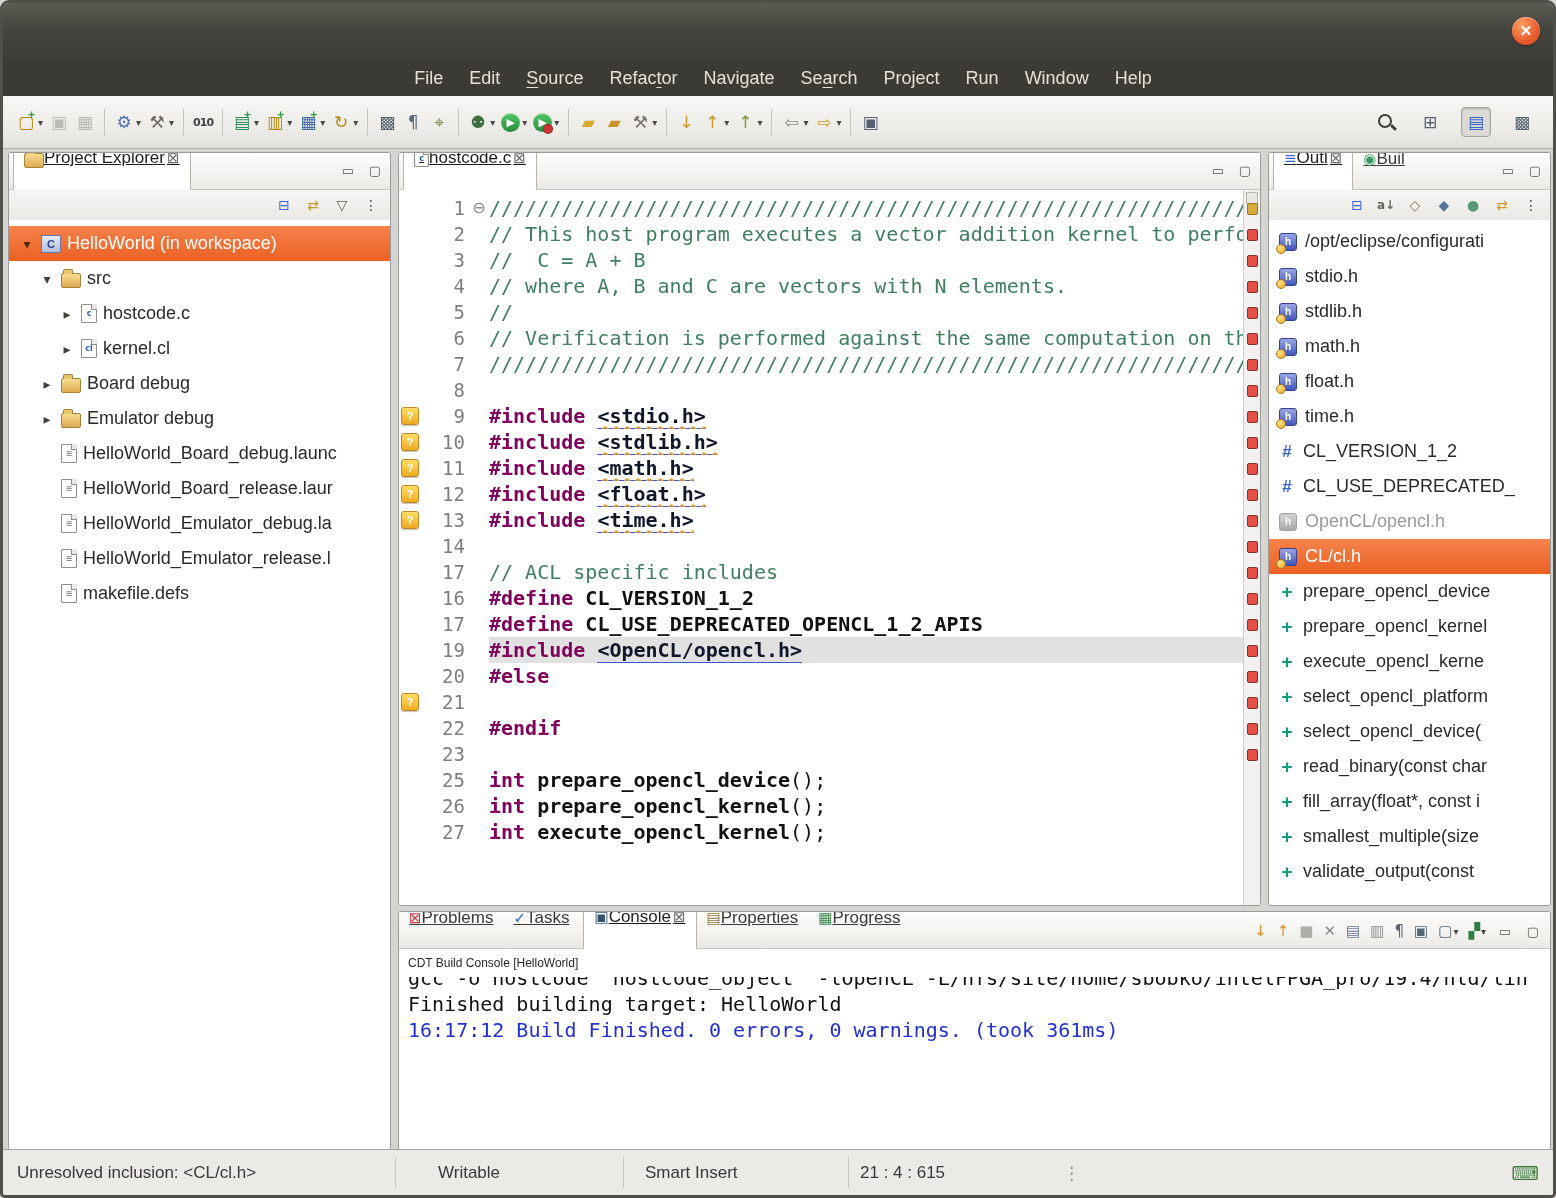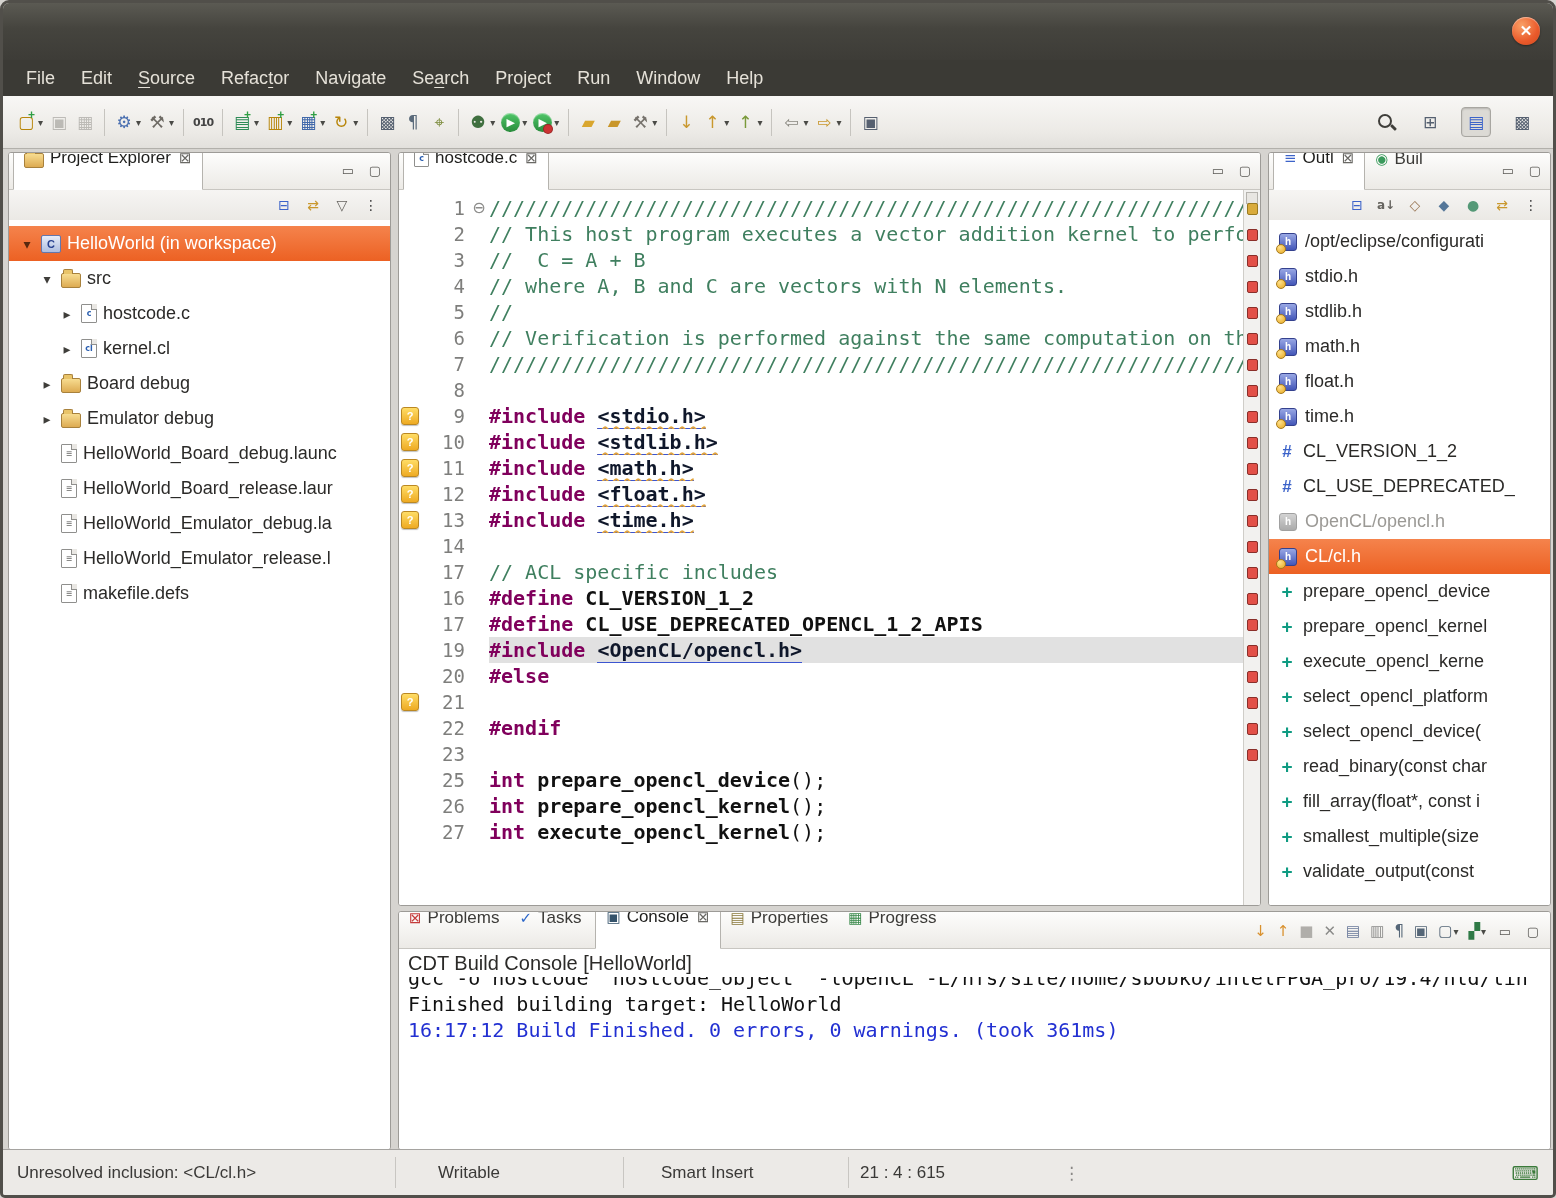--- a/index.html
+++ b/index.html
@@ -13,21 +13,21 @@
             background:linear-gradient(#5b5a53 0%,#45443e 45%,#3d3c37 100%);
             display:flex;align-items:center;justify-content:center;border-bottom:1px solid #2c2b27;}
   .title{font-size:19px;font-weight:bold;color:#f2f0ec;letter-spacing:.2px;}
   .close-btn{position:absolute;right:13px;top:14px;width:28px;height:28px;border-radius:50%;
              background:radial-gradient(circle at 35% 30%,#f9a066,#ea5a2b 60%,#d24a1e);
              display:flex;align-items:center;justify-content:center;color:#fff;font-size:15px;
              font-weight:bold;box-shadow:inset 0 1px 1px rgba(255,255,255,.45), 0 1px 2px rgba(0,0,0,.4);}
 
   
   .menubar{position:absolute;top:57px;left:0;right:0;height:36px;background:#3b3a35;
-           display:flex;align-items:center;padding-left:10px;}
+           display:flex;align-items:center;padding-left:10px;justify-content:center;}
   .menu-item{color:#e5e1d8;font-size:18px;padding:0 13px;line-height:36px;white-space:nowrap;}
   .menu-item u{text-underline-offset:3px;}
 
   
   .toolbar{position:absolute;top:93px;left:0;right:0;height:53px;
            background:linear-gradient(#f8f7f5,#eceae6 70%,#e2e0dc);
            border-bottom:1px solid #b2b0ab;display:flex;align-items:center;padding:0 10px;box-sizing:border-box;}
   .tb-left{display:flex;align-items:center;}
   .tb-right{margin-left:auto;display:flex;align-items:center;gap:16px;margin-right:6px;}
   .tb-btn{height:32px;display:flex;align-items:center;padding:0 3px;border-radius:3px;position:relative;}
@@ -48,22 +48,22 @@
                     background:#3f3e3a;transform:rotate(45deg);border-radius:1px;}
   .persp{width:28px;height:28px;border:1px solid transparent;border-radius:4px;display:flex;
          align-items:center;justify-content:center;font-size:17px;font-family:"DejaVu Sans",sans-serif;position:relative;}
   .persp.active{background:#dcdad5;border-color:#a8a6a1;box-shadow:inset 0 1px 2px rgba(0,0,0,.18);}
 
   
   .panel{position:absolute;background:#fff;border:1px solid #9d9b97;border-radius:3px;
          overflow:hidden;box-sizing:border-box;}
   .phead{height:36px;background:linear-gradient(#fdfdfc,#eceae6);border-bottom:1px solid #c8c6c1;
          display:flex;align-items:flex-end;position:relative;}
-  .tab{display:flex;align-items:center;gap:6px;padding:14px 10px;height:32px;font-size:17px;color:#3c3b38;
-       white-space:nowrap;}
+  .tab{display:flex;align-items:center;padding:14px 10px;height:32px;font-size:17px;color:#3c3b38;
+       white-space:nowrap;text-decoration:underline;}
   .tab.selected{background:#fff;border:1px solid #b5b3ae;border-bottom:1px solid #fff;
                 border-radius:5px 5px 0 0;margin-bottom:-1px;height:34px;color:#1e1e1c;margin-left:4px;}
   .tab-close{font-size:15px;color:#6a6965;margin-left:2px;font-family:"DejaVu Sans",sans-serif;}
   .header-btns{position:absolute;right:6px;top:8px;display:flex;gap:9px;}
   .hbtn{font-size:13px;color:#5a5955;width:18px;height:18px;display:flex;align-items:center;
         justify-content:center;font-family:"DejaVu Sans",sans-serif;}
   .panel-toolbar{height:30px;background:linear-gradient(#f6f5f3,#ebe9e5);border-bottom:1px solid #dbd9d5;
                  display:flex;align-items:center;justify-content:flex-end;gap:11px;padding-right:10px;}
   .ptb-ico{font-size:14px;width:18px;height:18px;display:flex;align-items:center;justify-content:center;
            font-family:"DejaVu Sans",sans-serif;}
@@ -138,21 +138,21 @@
   .ico-inc.gray{filter:grayscale(1);opacity:.5;}
   .ico-def{color:#3c63c9;font-weight:bold;font-size:17px;width:16px;text-align:center;flex-shrink:0;}
   .ico-fn{color:#0f9b82;font-weight:b old;font-weight:bold;font-size:19px;width:16px;text-align:center;flex-shrink:0;}
   .otab-ico{font-size:15px;font-family:"DejaVu Sans",sans-serif;}
 
   
   .ctab-ico{font-size:15px;font-family:"DejaVu Sans",sans-serif;}
   .console-icons{margin-left:auto;display:flex;align-items:center;gap:10px;padding-right:8px;padding-bottom:8px;}
   .cicon{font-size:15px;font-family:"DejaVu Sans",sans-serif;display:flex;align-items:center;}
   .cicon .dd{margin-left:1px;}
-  .console-title{height:28px;display:flex;align-items:center;padding-left:9px;font-size:20px;color:#2b2a28;
+  .console-title{height:28px;display:flex;align-items:center;padding-left:9px;font-size:12px;color:#2b2a28;
                  background:#fff;border-bottom:1px solid #eceae6;}
   .console-body{position:absolute;top:65px;bottom:0;left:0;right:0;background:#fff;overflow:hidden;padding-left:9px;}
   .cline{font-family:"DejaVu Sans Mono","Liberation Mono",monospace;font-size:20px;line-height:26px;
          white-space:pre;color:#111;}
   .cline.clip{margin-top:-12px;}
 
   
   .status{position:absolute;left:0;right:0;bottom:0;height:45px;background:#eceae7;
           border-top:1px solid #a5a3a0;}
   .scell{position:absolute;top:0;bottom:0;display:flex;align-items:center;font-size:17px;color:#3a3937;}
@@ -761,20 +761,20 @@
         <div class="cline"></div>
         <div class="cline" style="color: rgb(34, 48, 210);">16:17:12 Build Finished. 0 errors, 0 warnings. (took 361ms)</div>
       </div>
   </div>
 
   <div class="status">
     <div class="scell" style="left:14px;">Unresolved inclusion: &lt;CL/cl.h&gt;</div>
     <div class="s-sep" style="left:392px;"></div>
     <div class="scell" style="left:435px;">Writable</div>
     <div class="s-sep" style="left:620px;"></div>
-    <div class="scell" style="left:658px;">Smart Insert</div>
+    <div class="scell" style="left:642px;">Smart Insert</div>
     <div class="s-sep" style="left:845px;"></div>
     <div class="scell" style="left:857px;">21 : 4 : 615</div>
     <div class="scell" style="left:1060px;color:#8a8886;font-family:'DejaVu Sans',sans-serif;">⋮</div>
     <div class="scell" style="right:14px;color:#3a7a3a;font-size:19px;font-family:'DejaVu Sans',sans-serif;">⌨</div>
   </div>
 
 </div>
 
 </body></html>

